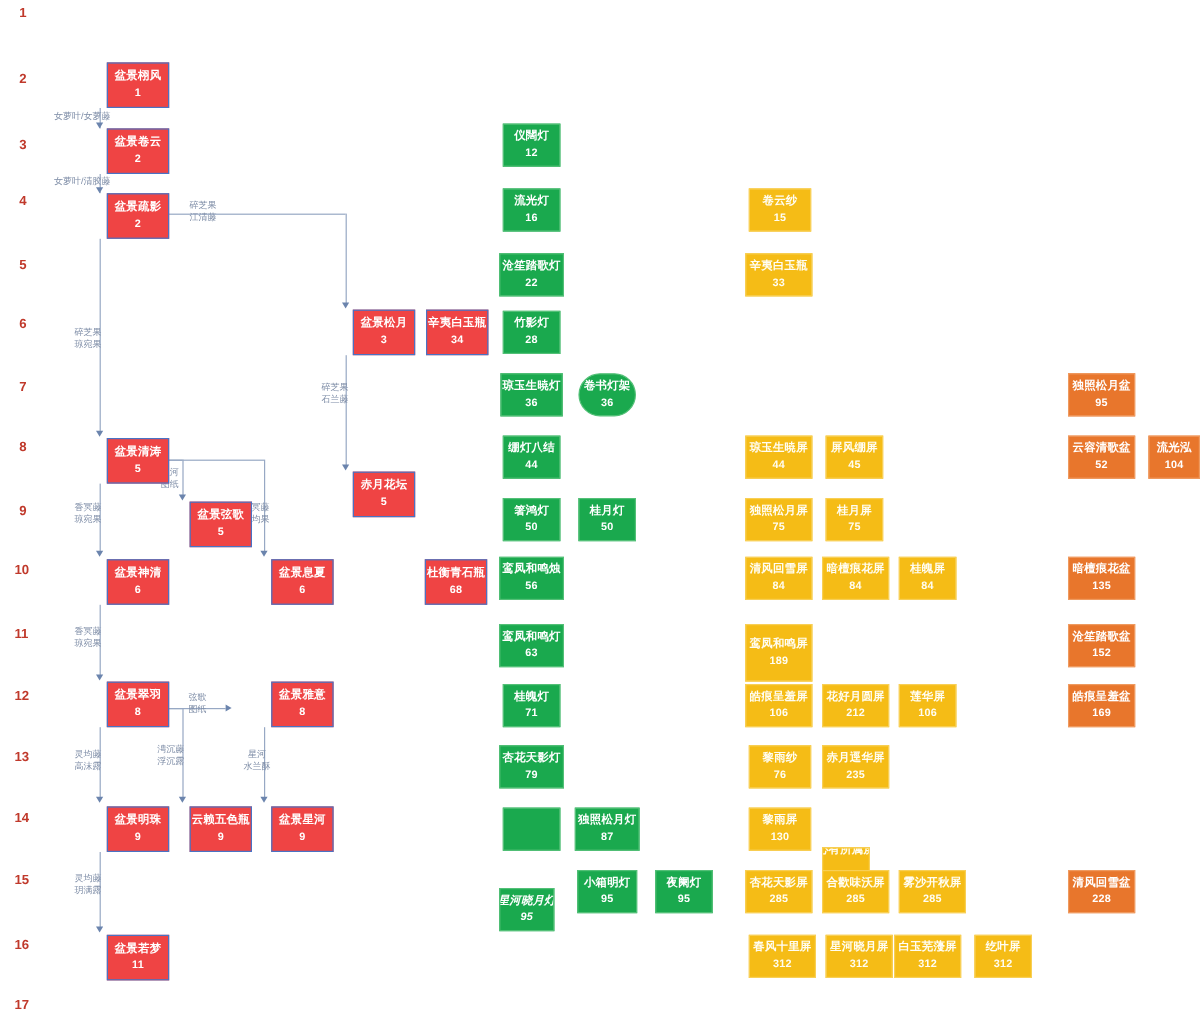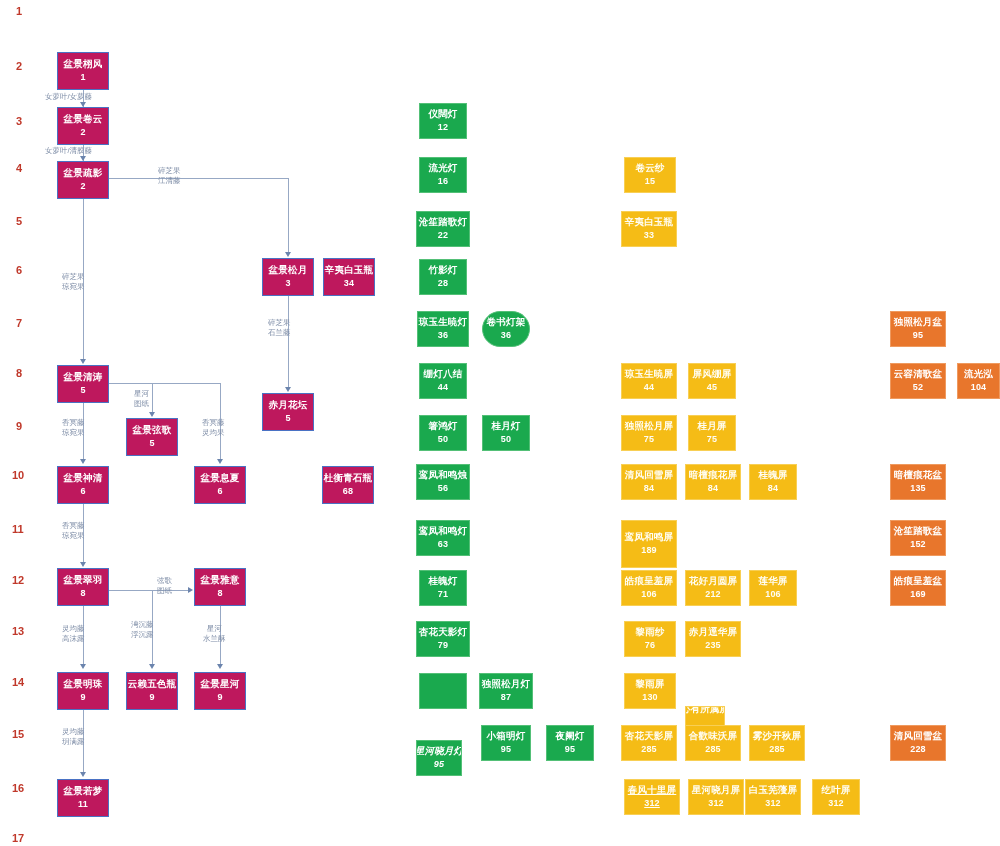--- a/index.html
+++ b/index.html
@@ -42,22 +42,23 @@
     font-size: 9.5px;
     font-weight: bold;
     white-space: nowrap;
   }
   .node .lv {
     font-size: 9px;
     font-weight: bold;
     margin-top: 2px;
   }
   .node.blue {
-    background: #be185d;
+    background: #ef4444;
     border: 1px solid #4a72c4;
+    margin-left: 32px;
   }
   .node.green {
     background: #1aa94e;
     border: 1px solid #53c077;
   }
   .node.yellow {
     background: #f5bc16;
     border: 1px solid #f8cf55;
     color: #fffdf2;
   }
@@ -433,21 +434,21 @@
         <div class="lv">285</div>
       </div>
       <div class="node yellow" style="left: 685px; top: 725px; width: 56px; height: 36px;">
         <div class="nm">合歡味沃屏</div>
         <div class="lv">285</div>
       </div>
       <div class="node yellow" style="left: 749px; top: 725px; width: 56px; height: 36px;">
         <div class="nm">雾沙开秋屏</div>
         <div class="lv">285</div>
       </div>
-      <div class="node yellow" style="left: 624px; top: 779px; width: 56px; height: 36px; text-decoration: underline;">
+      <div class="node yellow" style="left: 624px; top: 779px; width: 56px; height: 36px;">
         <div class="nm">春风十里屏</div>
         <div class="lv">312</div>
       </div>
       <div class="node yellow" style="left: 688px; top: 779px; width: 56px; height: 36px;">
         <div class="nm">星河晓月屏</div>
         <div class="lv">312</div>
       </div>
       <div class="node yellow" style="left: 745px; top: 779px; width: 56px; height: 36px;">
         <div class="nm">白玉芜薓屏</div>
         <div class="lv">312</div>

